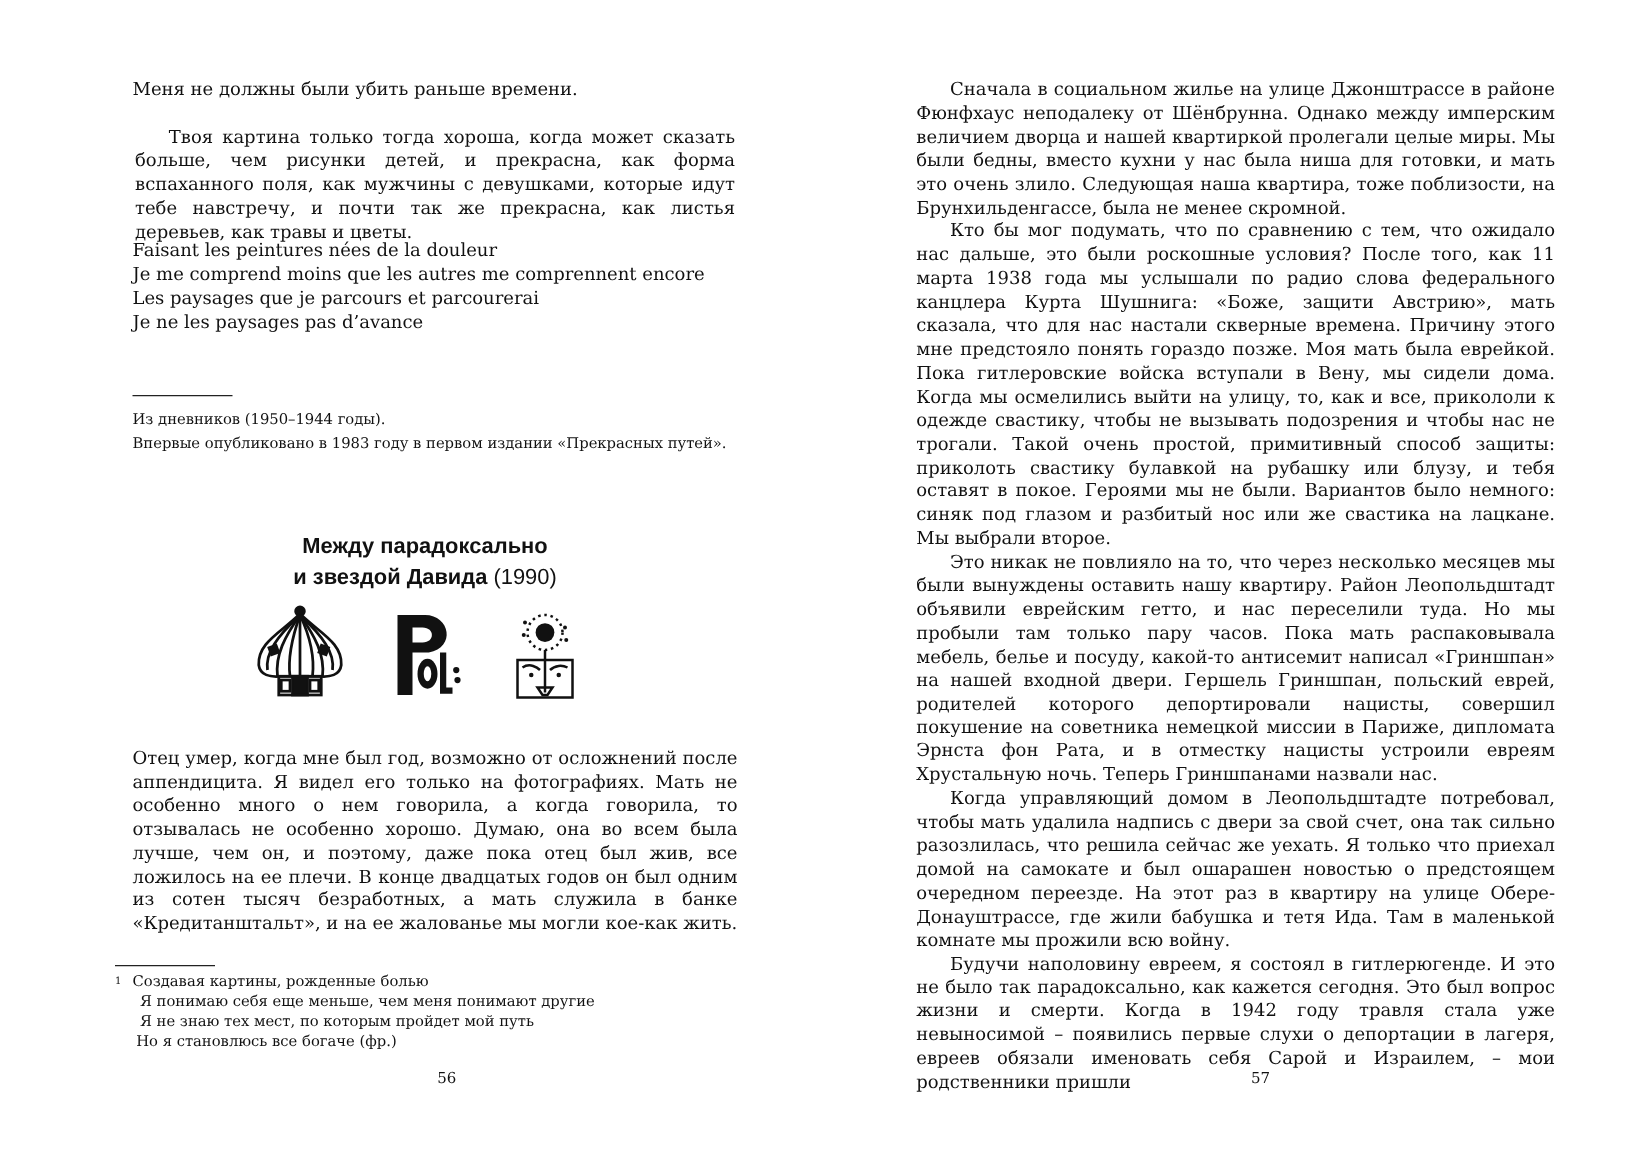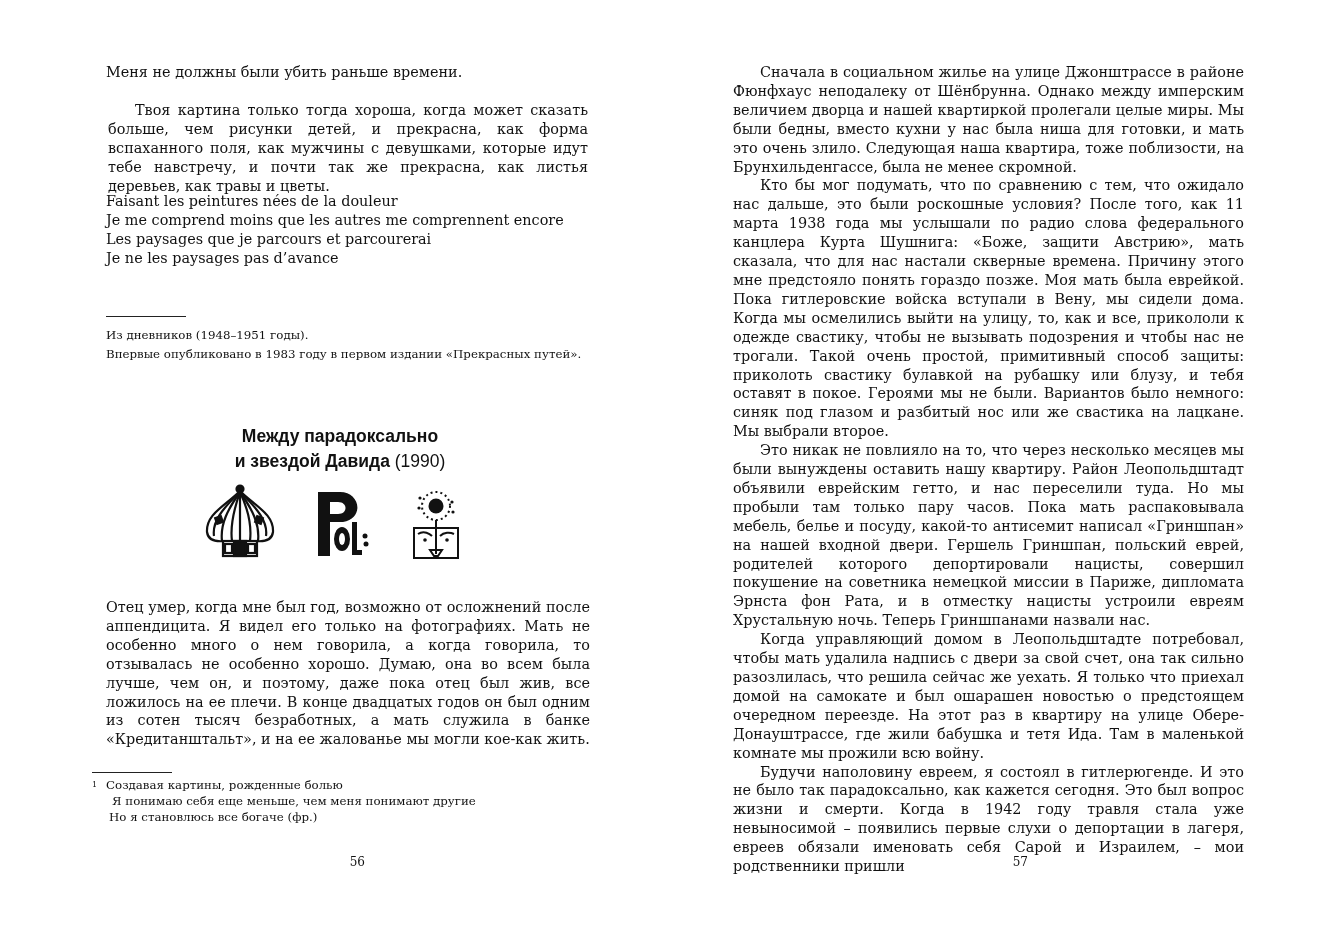--- a/index.html
+++ b/index.html
@@ -32,21 +32,21 @@
   #ornaments { position: absolute; left: 200px; top: 484px; width: 280px; height: 80px; }
 
   #main-para { position: absolute; left: 106px; top: 598px; width: 484px; font-size: 14.4px; line-height: 18.9px; text-align: justify; }
 
   #footnote { position: absolute; left: 106px; top: 777px; font-size: 11.8px; line-height: 16px; white-space: nowrap; }
   #footnote .fn-num { position: absolute; left: -14px; top: 0; font-size: 8px; }
   #footnote .cont { padding-left: 6px; }
 
   .page-number { position: absolute; top: 855px; width: 60px; text-align: right; font-size: 12px; }
   #page-num-left { left: 305px; }
-  #page-num-right { left: 308px; }
+  #page-num-right { left: 296px; }
 
   #right-text { position: absolute; left: 73px; top: 63px; width: 511px; font-size: 14.4px; line-height: 18.9px; }
   #right-text p { margin: 0; text-align: justify; text-indent: 27px; }
 </style>
 </head>
 <body>
 
 <div class="page" id="left-page">
 
   <div class="lp-text" id="epigraph-line">Меня не должны были убить раньше времени.</div>
@@ -58,21 +58,21 @@
   <div id="poem">
     <div>Faisant les peintures nées de la douleur</div>
     <div>Je me comprend moins que les autres me comprennent encore</div>
     <div>Les paysages que je parcours et parcourerai</div>
     <div>Je ne les paysages pas d’avance</div>
   </div>
 
   <div class="fn-rule" style="left:106px; top:316px;"></div>
 
   <div id="source-notes">
-    <div>Из дневников (1948–1951 годы).</div>
+    <div>Из дневников (1950–1944 годы).</div>
     <div>Впервые опубликовано в 1983 году в первом издании «Прекрасных путей».</div>
   </div>
 
   <div id="chapter-title">
     <div>Между парадоксально</div>
     <div><span>и звездой Давида</span> <span class="year">(1990)</span></div>
   </div>
 
   <div id="ornaments">
     <svg width="280" height="80" viewBox="0 0 280 80">
@@ -122,20 +122,21 @@
   </div>
 
   <div id="main-para">Отец умер, когда мне был год, возможно от осложнений после аппендицита. Я видел его только на фотографиях. Мать не особенно много о нем говорила, а когда говорила, то отзывалась не особенно хорошо. Думаю, она во всем была лучше, чем он, и поэтому, даже пока отец был жив, все ложилось на ее плечи. В конце двадцатых годов он был одним из сотен тысяч безработных, а мать служила в банке «Кредитанштальт», и на ее жалованье мы могли кое-как жить.</div>
 
   <div class="fn-rule" style="left:92px; top:772px;"></div>
 
   <div id="footnote">
     <span class="fn-num">1</span>
     <div>Создавая картины, рожденные болью</div>
     <div class="cont">Я понимаю себя еще меньше, чем меня понимают другие</div>
+    <div class="cont">Я не знаю тех мест, по которым пройдет мой путь</div>
     <div class="cont" style="padding-left:3px"><span>Но я становлюсь все богаче</span> <span>(фр.)</span></div>
   </div>
 
   <div class="page-number" id="page-num-left">56</div>
 </div>
 
 <div class="page" id="right-page">
   <div id="right-text">
     <p>Сначала в социальном жилье на улице Джонштрассе в районе Фюнфхаус неподалеку от Шёнбрунна. Однако между имперским величием дворца и нашей квартиркой пролегали целые миры. Мы были бедны, вместо кухни у нас была ниша для готовки, и мать это очень злило. Следующая наша квартира, тоже поблизости, на Брунхильденгассе, была не менее скромной.</p>
     <p>Кто бы мог подумать, что по сравнению с тем, что ожидало нас дальше, это были роскошные условия? После того, как 11 марта 1938 года мы услышали по радио слова федерального канцлера Курта Шушнига: «Боже, защити Австрию», мать сказала, что для нас настали скверные времена. Причину этого мне предстояло понять гораздо позже. Моя мать была еврейкой. Пока гитлеровские войска вступали в Вену, мы сидели дома. Когда мы осмелились выйти на улицу, то, как и все, прикололи к одежде свастику, чтобы не вызывать подозрения и чтобы нас не трогали. Такой очень простой, примитивный способ защиты: приколоть свастику булавкой на рубашку или блузу, и тебя оставят в покое. Героями мы не были. Вариантов было немного: синяк под глазом и разбитый нос или же свастика на лацкане. Мы выбрали второе.</p>

